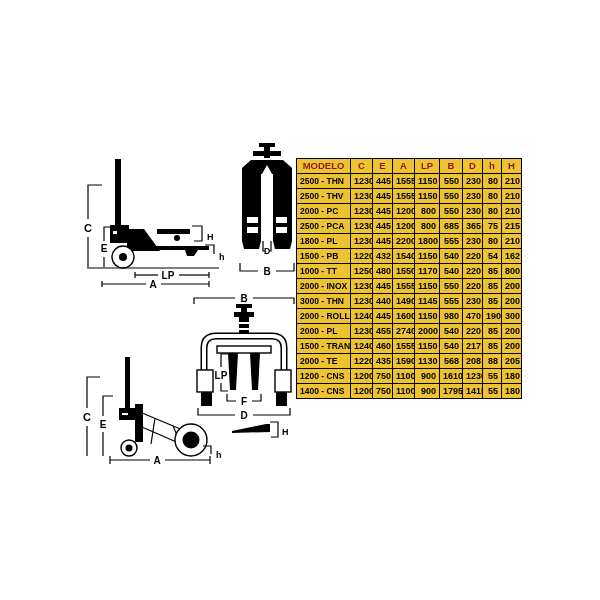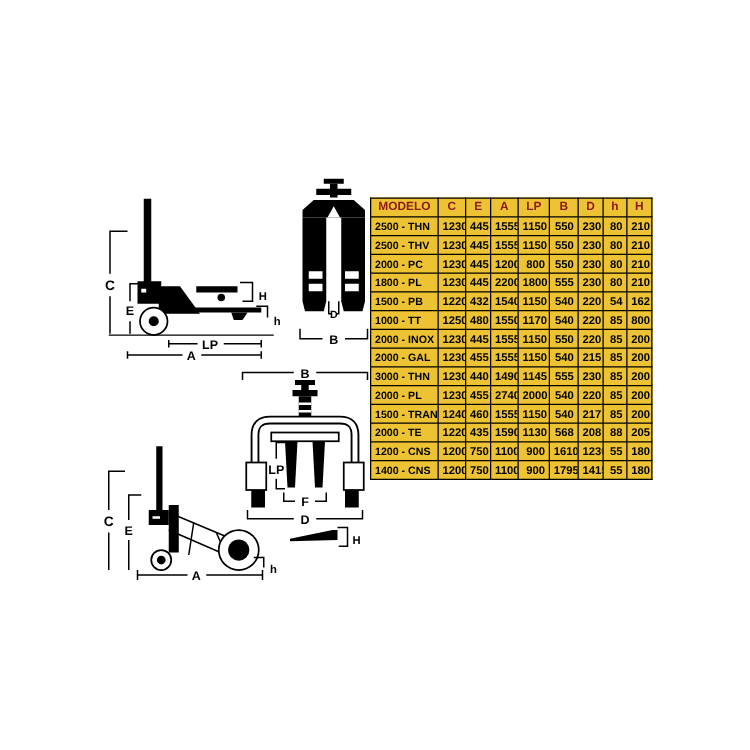--- a/index.html
+++ b/index.html
@@ -258,20 +258,31 @@
             <td class="num">1230</td>
             <td class="num">445</td>
             <td class="num">1200</td>
             <td class="num">800</td>
             <td class="num">550</td>
             <td class="num">230</td>
             <td class="num">80</td>
             <td class="num">210</td>
           </tr>
           <tr>
+            <td class="model">2500 - PCA</td>
+            <td class="num">1230</td>
+            <td class="num">445</td>
+            <td class="num">1200</td>
+            <td class="num">800</td>
+            <td class="num">685</td>
+            <td class="num">365</td>
+            <td class="num">75</td>
+            <td class="num">215</td>
+          </tr>
+          <tr>
             <td class="model">1800 - PL</td>
             <td class="num">1230</td>
             <td class="num">445</td>
             <td class="num">2200</td>
             <td class="num">1800</td>
             <td class="num">555</td>
             <td class="num">230</td>
             <td class="num">80</td>
             <td class="num">210</td>
           </tr>
@@ -302,40 +313,40 @@
             <td class="num">1230</td>
             <td class="num">445</td>
             <td class="num">1555</td>
             <td class="num">1150</td>
             <td class="num">550</td>
             <td class="num">220</td>
             <td class="num">85</td>
             <td class="num">200</td>
           </tr>
           <tr>
-            <td class="model">2000 - GAL</td>
-            <td class="num">1230</td>
-            <td class="num">455</td>
-            <td class="num">1555</td>
-            <td class="num">1150</td>
-            <td class="num">540</td>
-            <td class="num">215</td>
-            <td class="num">85</td>
-            <td class="num">200</td>
-          </tr>
-          <tr>
             <td class="model">3000 - THN</td>
             <td class="num">1230</td>
             <td class="num">440</td>
             <td class="num">1490</td>
             <td class="num">1145</td>
             <td class="num">555</td>
             <td class="num">230</td>
             <td class="num">85</td>
             <td class="num">200</td>
+          </tr>
+          <tr>
+            <td class="model">2000 - ROLL</td>
+            <td class="num">1240</td>
+            <td class="num">445</td>
+            <td class="num">1600</td>
+            <td class="num">1150</td>
+            <td class="num">980</td>
+            <td class="num">470</td>
+            <td class="num">190</td>
+            <td class="num">300</td>
           </tr>
           <tr>
             <td class="model">2000 - PL</td>
             <td class="num">1230</td>
             <td class="num">455</td>
             <td class="num">2740</td>
             <td class="num">2000</td>
             <td class="num">540</td>
             <td class="num">220</td>
             <td class="num">85</td>

